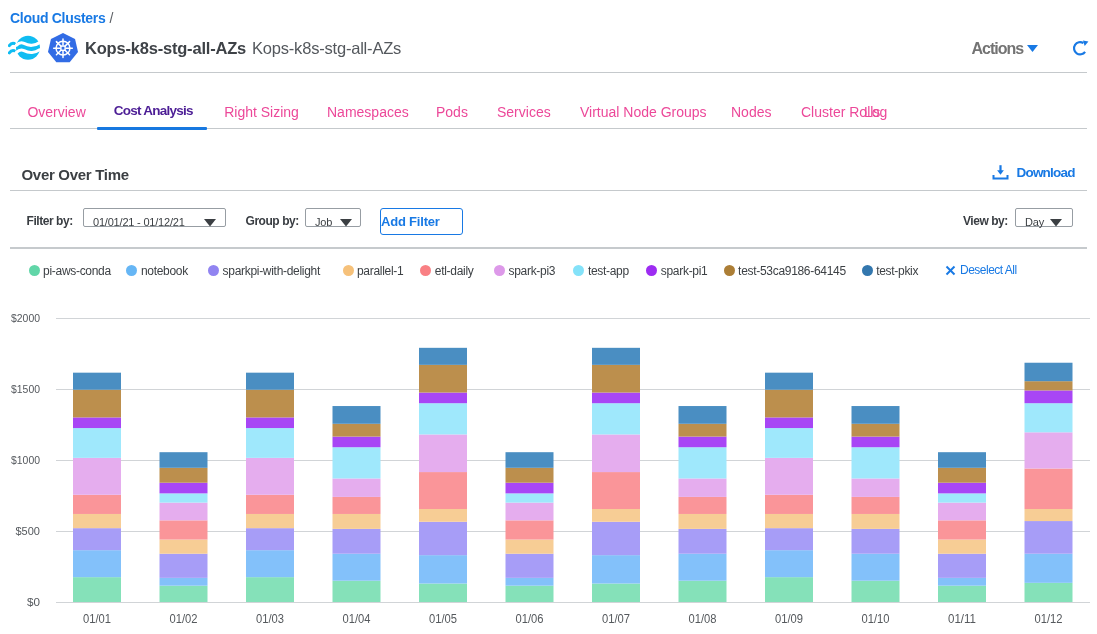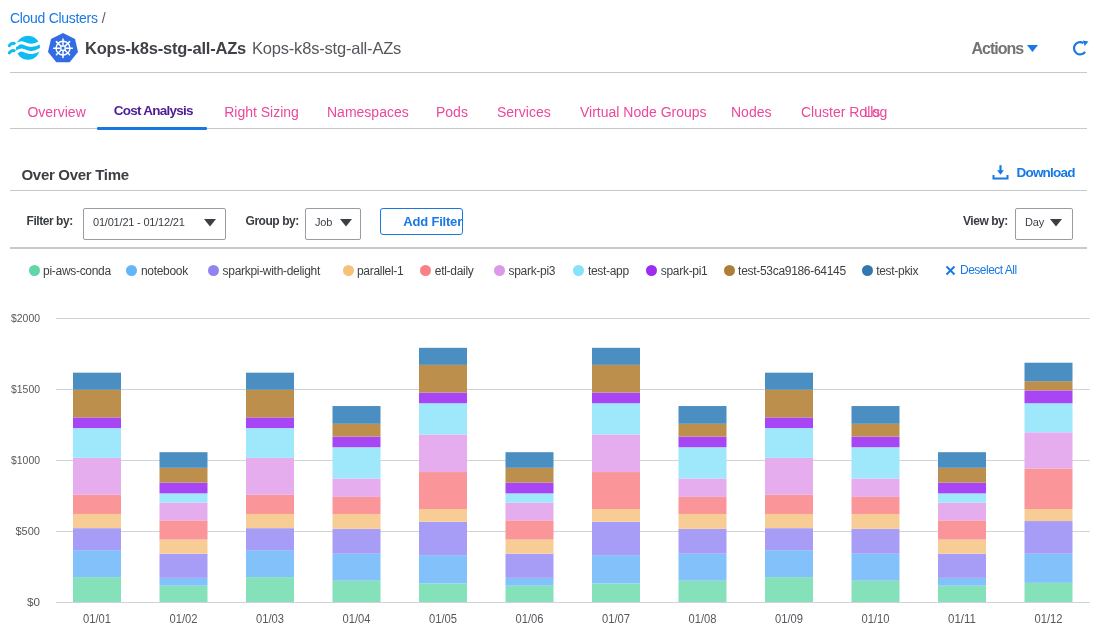--- a/index.html
+++ b/index.html
@@ -1,35 +1,35 @@
 <!DOCTYPE html>
 <html><head>
 <meta charset="utf-8">
 <style>
 * { margin:0; padding:0; box-sizing:border-box; }
 html,body { width:1097px; height:634px; background:#fff; font-family:"Liberation Sans", sans-serif; }
 #app { position:relative; width:1097px; height:634px; overflow:hidden; background:#fff; }
 .abs { position:absolute; }
 .hr { position:absolute; left:10px; right:10px; height:0; border-top:1px solid #c5c9cc; }
 .crumb { position:absolute; left:10px; top:10px; font-size:14px; letter-spacing:-0.3px; }
-.crumb a { color:#1879e4; text-decoration:none; }
+.crumb a { color:#1879e4; text-decoration:none;font-weight:bold; }
 .crumb .slash { color:#5a5e63; font-weight:normal; margin-left:4px; }
 .title-b { position:absolute; left:85px; top:38.5px; font-size:16.5px; font-weight:bold; color:#3e4247; letter-spacing:-0.2px; }
 .title-r { position:absolute; left:252px; top:38.5px; font-size:16.5px; color:#54585d; letter-spacing:-0.2px; }
 .actions { position:absolute; left:971.5px; top:39.5px; font-size:16px; font-weight:bold; color:#737373; letter-spacing:-1.0px; }
 .tab { position:absolute; top:104px; font-size:14px; color:#ec4899; }
 .tab.active { color:#4c1d95; font-weight:bold; font-size:13.5px; letter-spacing:-0.75px; top:103.2px; }
 .tabline { position:absolute; left:97.3px; top:126.9px; width:110px; height:2.9px; background:#1778e0; border-radius:1px; }
 .cot { position:absolute; left:21.5px; top:165.5px; font-size:15px; font-weight:bold; color:#3b3f43; letter-spacing:-0.3px; }
 .dl { position:absolute; left:1016.5px; top:164.8px; font-size:13.5px; font-weight:bold; color:#1879e4; letter-spacing:-0.8px; }
 .flabel { position:absolute; top:214px; font-size:12px; font-weight:bold; color:#393d42; letter-spacing:-0.45px; }
-.selbox { position:absolute; top:208px; height:32px; background:#fff; border:1px solid #979da3; border-radius:2px;padding-left:36px; }
+.selbox { position:absolute; top:208px; height:19px; background:#fff; border:1px solid #979da3; border-radius:2px;padding-left:36px; }
 .selbox .txt { position:absolute; left:9px; top:6.5px; font-size:11px; color:#3b3f43; letter-spacing:-0.2px; white-space:nowrap; }
 .addf { position:absolute; left:380px; top:208px; width:83px; height:27px; border:1px solid #1879e4; border-radius:3px; background:#fff;
-        font-size:13px; font-weight:bold; color:#1879e4; text-align:right; line-height:25px; letter-spacing:-0.2px; }
+        font-size:13px; font-weight:bold; color:#1879e4; text-align:left; line-height:25px; letter-spacing:-0.2px; }
 .ldot { position:absolute; top:264.5px; width:11px; height:11px; border-radius:50%; }
 .llab { position:absolute; top:263.5px; font-size:12px; color:#3d4145; letter-spacing:-0.3px; }
 .desel { position:absolute; left:960px; top:263px; font-size:12px; font-weight:normal; color:#1879e4; letter-spacing:-0.5px; }
 .chart { position:absolute; left:0; top:0; }
 </style>
 </head>
 <body>
 <div id="app">
 <div class="crumb"><a>Cloud Clusters</a><span class="slash">/</span></div>
 <svg class="abs" style="left:8px;top:29px" width="42" height="38" viewBox="0 0 42 38">

